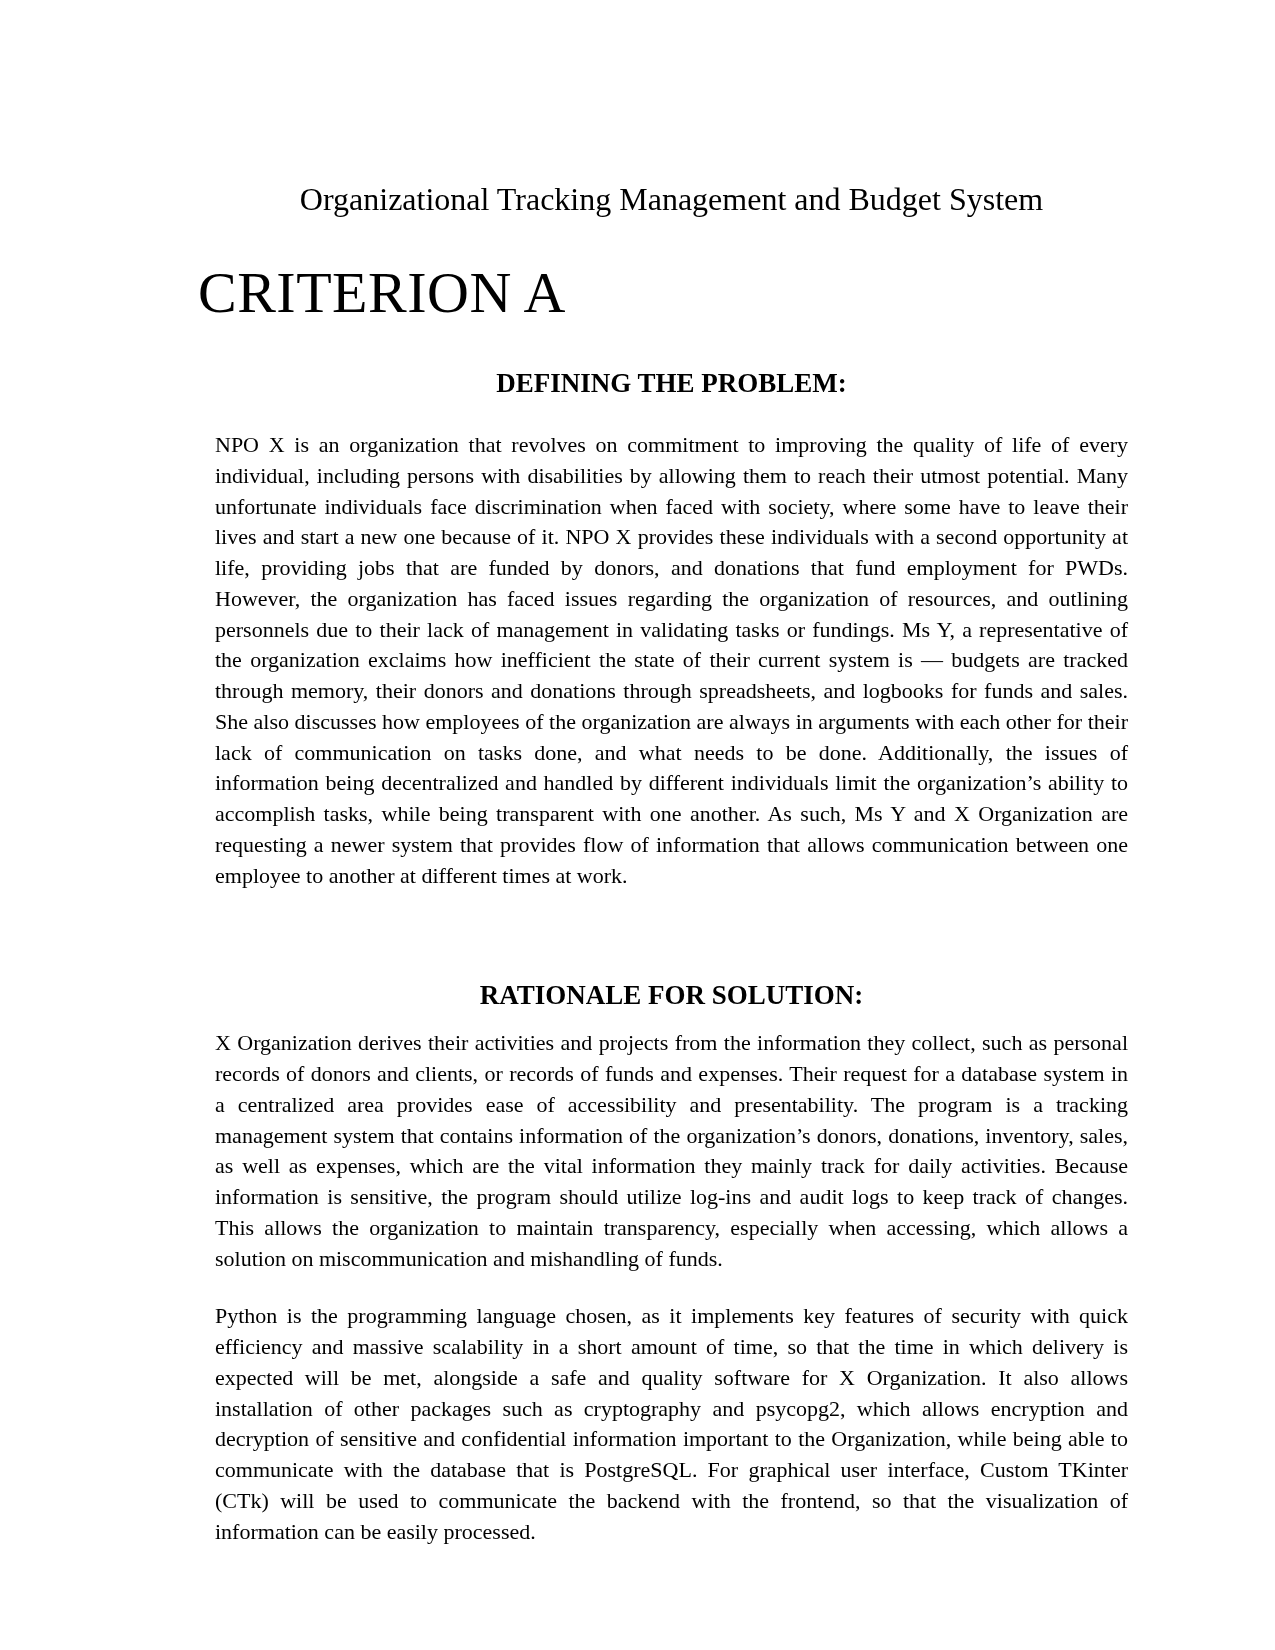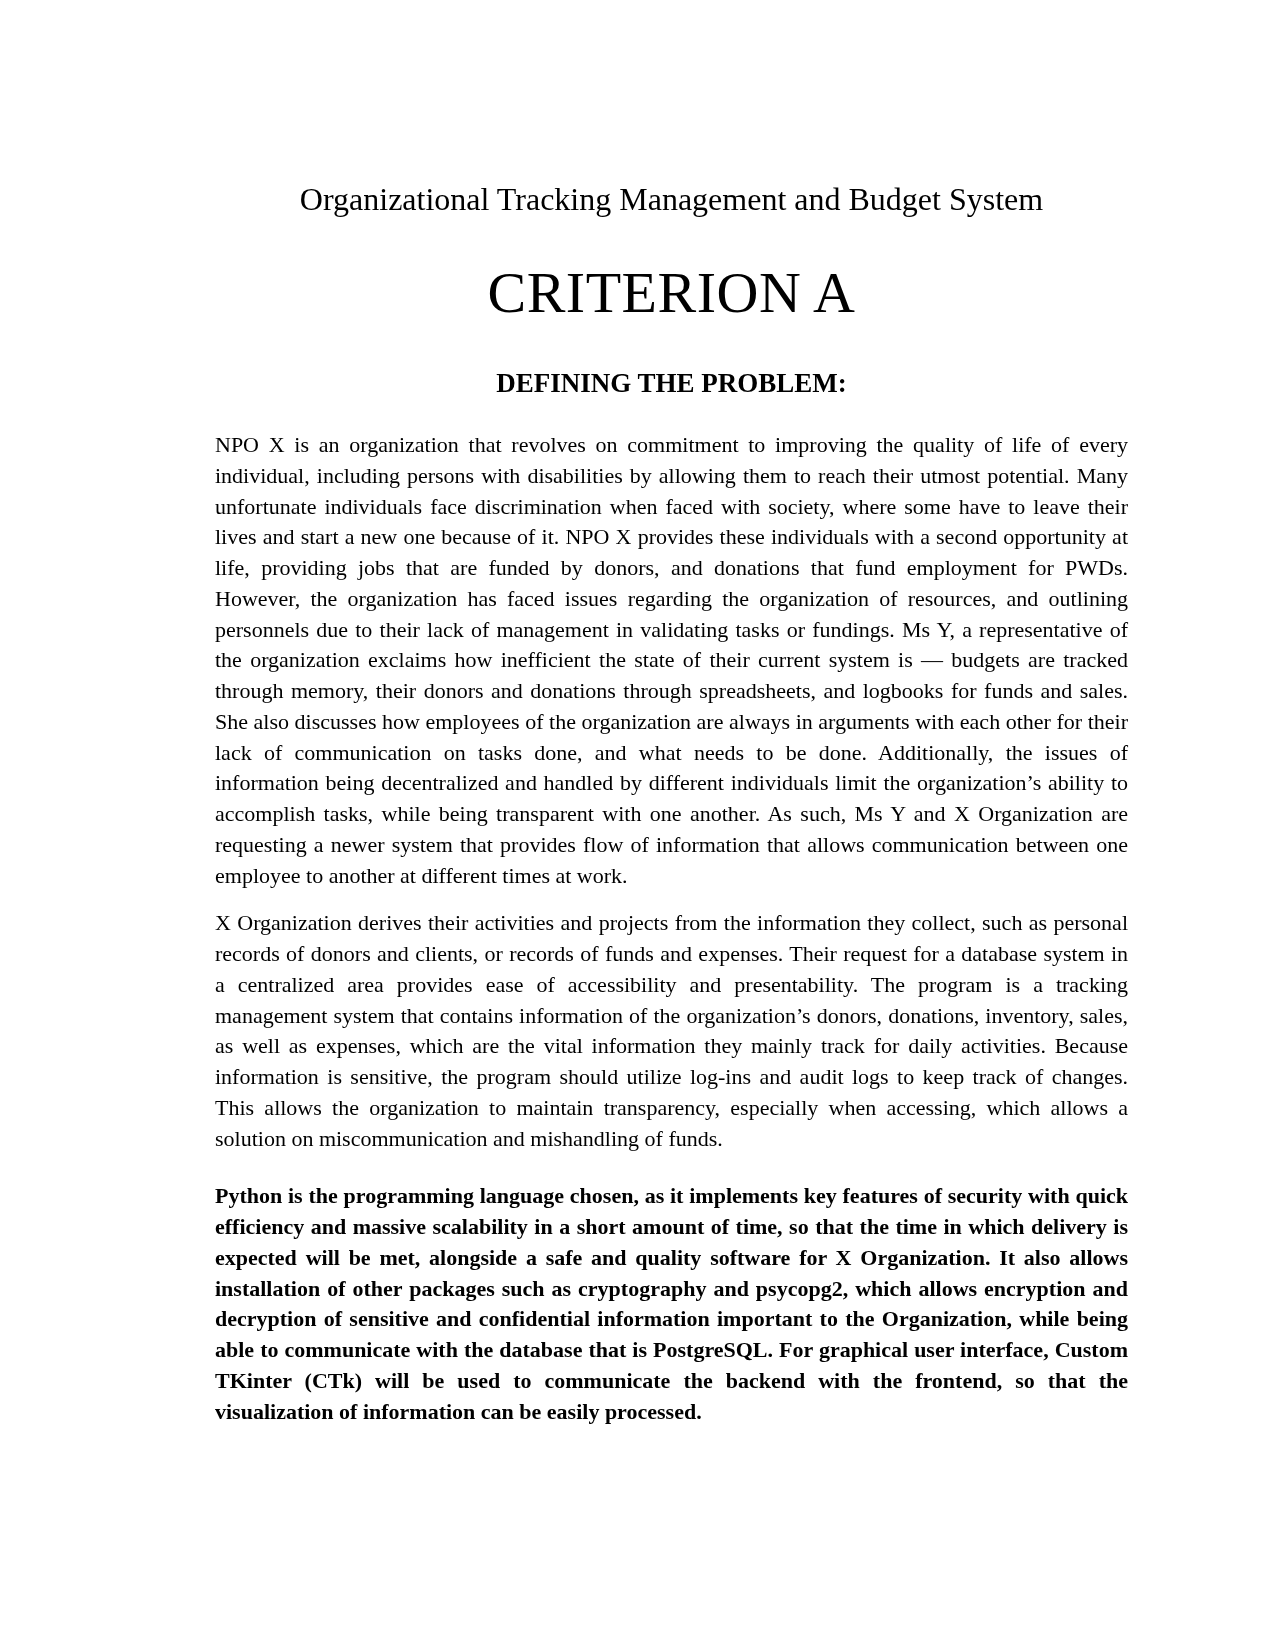--- a/index.html
+++ b/index.html
@@ -24,53 +24,53 @@
     line-height: 38px;
     font-weight: normal;
     text-align: center;
     white-space: nowrap;
   }
   .criterion-title {
     margin-top: 42px;
     font-size: 58px;
     line-height: 66px;
     font-weight: normal;
-    text-align: center;
     letter-spacing: 0.5px;
   }
   .section-heading {
     font-size: 27px;
     line-height: 31px;
     font-weight: bold;
     text-align: center;
   }
   .heading-defining { margin-top: 42px; }
   .heading-rationale { margin-top: 89px; }
   .body-para {
     font-size: 22px;
     line-height: 30.75px;
     text-align: justify;
     text-justify: inter-word;
   }
   .para-1 { margin-top: 31px; }
   .para-2 { margin-top: 0; }
-  .para-3 { margin-top: 27px; font-weight: bold; }
+  .para-3 { margin-top: 27px; }
 </style>
 </head>
 <body>
 
 <div class="page">
 
   <h1 class="doc-title">Organizational Tracking Management and Budget System</h1>
 
   <h2 class="criterion-title">CRITERION A</h2>
 
   <section>
     <h3 class="section-heading heading-defining">DEFINING THE PROBLEM:</h3>
     <p class="body-para para-1">NPO X is an organization that revolves on commitment to improving the quality of life of every individual, including persons with disabilities by allowing them to reach their utmost potential. Many unfortunate individuals face discrimination when faced with society, where some have to leave their lives and start a new one because of it. NPO X provides these individuals with a second opportunity at life, providing jobs that are funded by donors, and donations that fund employment for PWDs. However, the organization has faced issues regarding the organization of resources, and outlining personnels due to their lack of management in validating tasks or fundings. Ms Y, a representative of the organization exclaims how inefficient the state of their current system is — budgets are tracked through memory, their donors and donations through spreadsheets, and logbooks for funds and sales. She also discusses how employees of the organization are always in arguments with each other for their lack of communication on tasks done, and what needs to be done. Additionally, the issues of information being decentralized and handled by different individuals limit the organization’s ability to accomplish tasks, while being transparent with one another. As such, Ms Y and X Organization are requesting a newer system that provides flow of information that allows communication between one employee to another at different times at work.</p>
   </section>
 
   <section>
+    <h3 class="section-heading heading-rationale">RATIONALE FOR SOLUTION:</h3>
     <p class="body-para para-2">X Organization derives their activities and projects from the information they collect, such as personal records of donors and clients, or records of funds and expenses. Their request for a database system in a centralized area provides ease of accessibility and presentability. The program is a tracking management system that contains information of the organization’s donors, donations, inventory, sales, as well as expenses, which are the vital information they mainly track for daily activities. Because information is sensitive, the program should utilize log-ins and audit logs to keep track of changes. This allows the organization to maintain transparency, especially when accessing, which allows a solution on miscommunication and mishandling of funds.</p>
     <p class="body-para para-3">Python is the programming language chosen, as it implements key features of security with quick efficiency and massive scalability in a short amount of time, so that the time in which delivery is expected will be met, alongside a safe and quality software for X Organization. It also allows installation of other packages such as cryptography and psycopg2, which allows encryption and decryption of sensitive and confidential information important to the Organization, while being able to communicate with the database that is PostgreSQL. For graphical user interface, Custom TKinter (CTk)  will be used to communicate the backend with the frontend, so that the visualization of information can be easily processed.</p>
   </section>
 
 </div>
 
 </body></html>

